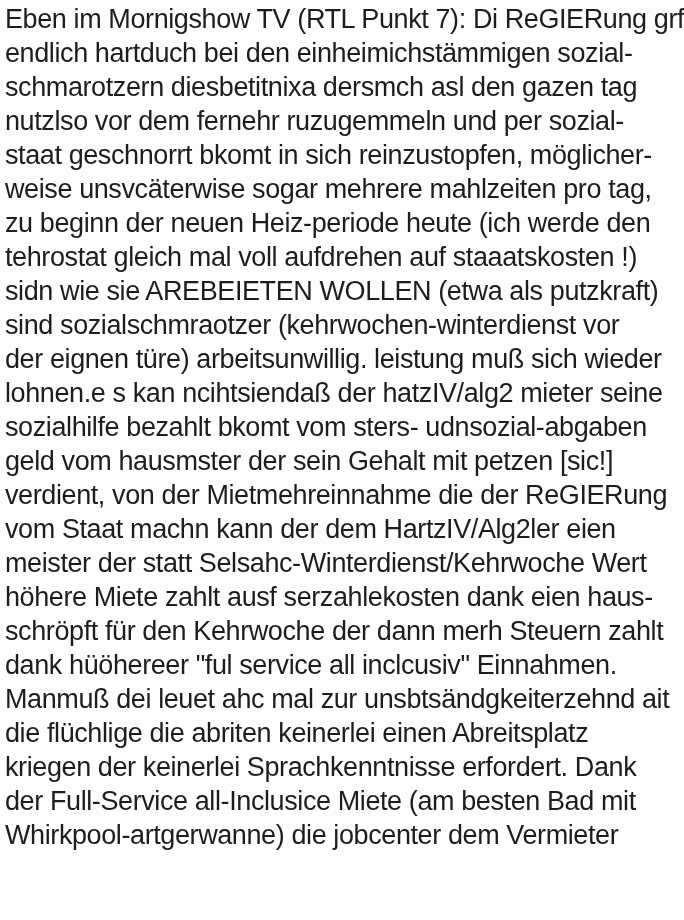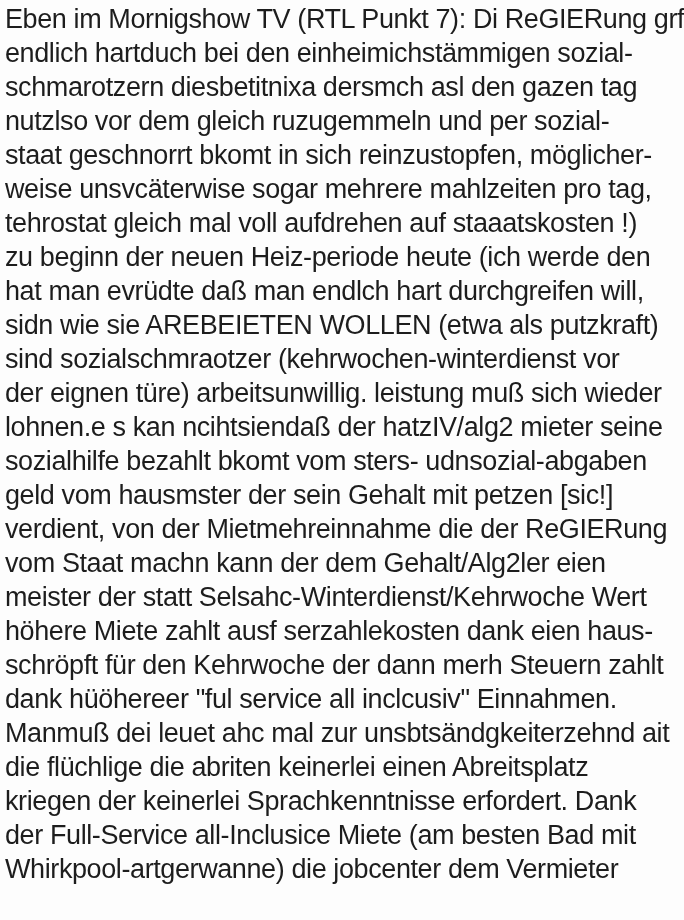--- a/index.html
+++ b/index.html
@@ -26,34 +26,33 @@
     height: 34px;
   }
 </style>
 </head>
 <body style="background: rgb(253, 253, 253);">
 
 <div class="doc" style="color: rgb(29, 29, 29);">
   <div class="line">Eben im Mornigshow TV (RTL Punkt 7): Di ReGIERung grft</div>
   <div class="line">endlich hartduch bei den einheimichstämmigen sozial-</div>
   <div class="line">schmarotzern diesbetitnixa dersmch asl den gazen tag</div>
-  <div class="line">nutzlso vor dem gleich ruzugemmeln und per sozial-</div>
+  <div class="line">nutzlso vor dem fernehr ruzugemmeln und per sozial-</div>
   <div class="line">staat geschnorrt bkomt in sich reinzustopfen, möglicher-</div>
   <div class="line">weise unsvcäterwise sogar mehrere mahlzeiten pro tag,</div>
+  <div class="line">zu beginn der neuen Heiz-periode heute (ich werde den</div>
   <div class="line">tehrostat gleich mal voll aufdrehen auf staaatskosten !)</div>
-  <div class="line">zu beginn der neuen Heiz-periode heute (ich werde den</div>
-  <div class="line">hat man evrüdte daß man endlch hart durchgreifen will,</div>
   <div class="line">sidn wie sie AREBEIETEN WOLLEN (etwa als putzkraft)</div>
   <div class="line">sind sozialschmraotzer (kehrwochen-winterdienst vor</div>
   <div class="line">der eignen türe) arbeitsunwillig. leistung muß sich wieder</div>
   <div class="line">lohnen.e s kan ncihtsiendaß der hatzIV/alg2 mieter seine</div>
   <div class="line">sozialhilfe bezahlt bkomt vom sters- udnsozial-abgaben</div>
   <div class="line">geld vom hausmster der sein Gehalt mit petzen [sic!]</div>
   <div class="line">verdient, von der Mietmehreinnahme die der ReGIERung</div>
-  <div class="line">vom Staat machn kann der dem Gehalt/Alg2ler eien</div>
+  <div class="line">vom Staat machn kann der dem HartzIV/Alg2ler eien</div>
   <div class="line">meister der statt Selsahc-Winterdienst/Kehrwoche Wert</div>
   <div class="line">höhere Miete zahlt ausf serzahlekosten dank eien haus-</div>
   <div class="line">schröpft für den Kehrwoche der dann merh Steuern zahlt</div>
   <div class="line">dank hüöhereer "ful service all inclcusiv" Einnahmen.</div>
   <div class="line">Manmuß dei leuet ahc mal zur unsbtsändgkeiterzehnd ait</div>
   <div class="line">die flüchlige die abriten keinerlei einen Abreitsplatz</div>
   <div class="line">kriegen der keinerlei Sprachkenntnisse erfordert. Dank</div>
   <div class="line">der Full-Service all-Inclusice Miete (am besten Bad mit</div>
   <div class="line">Whirkpool-artgerwanne) die jobcenter dem Vermieter</div>
 </div>

